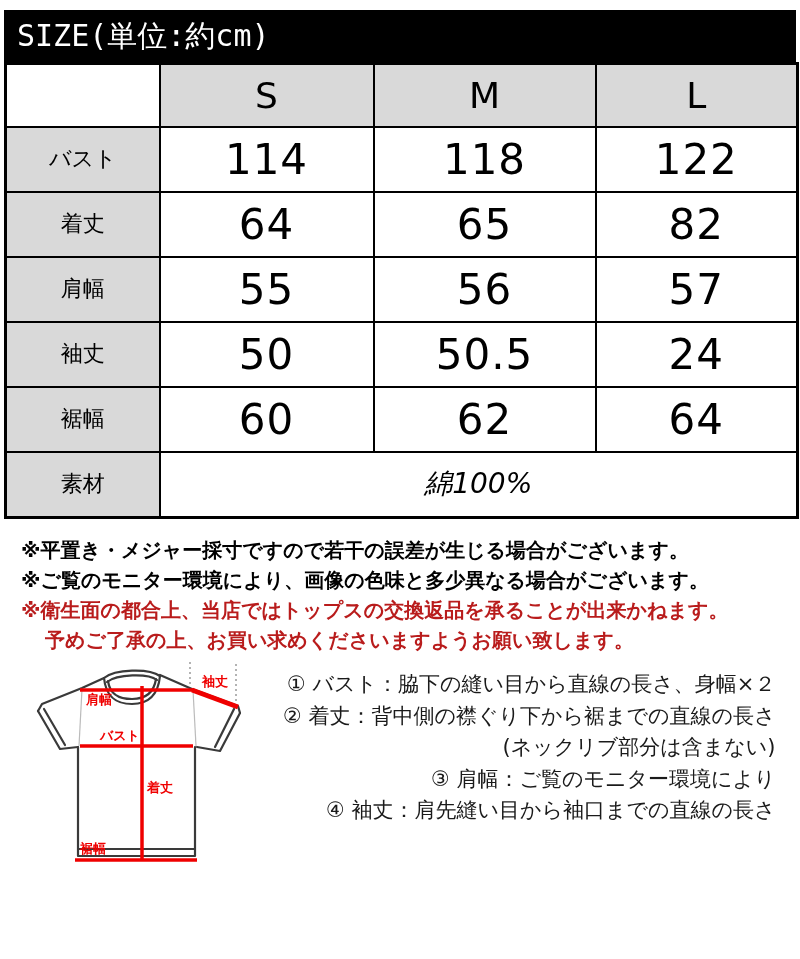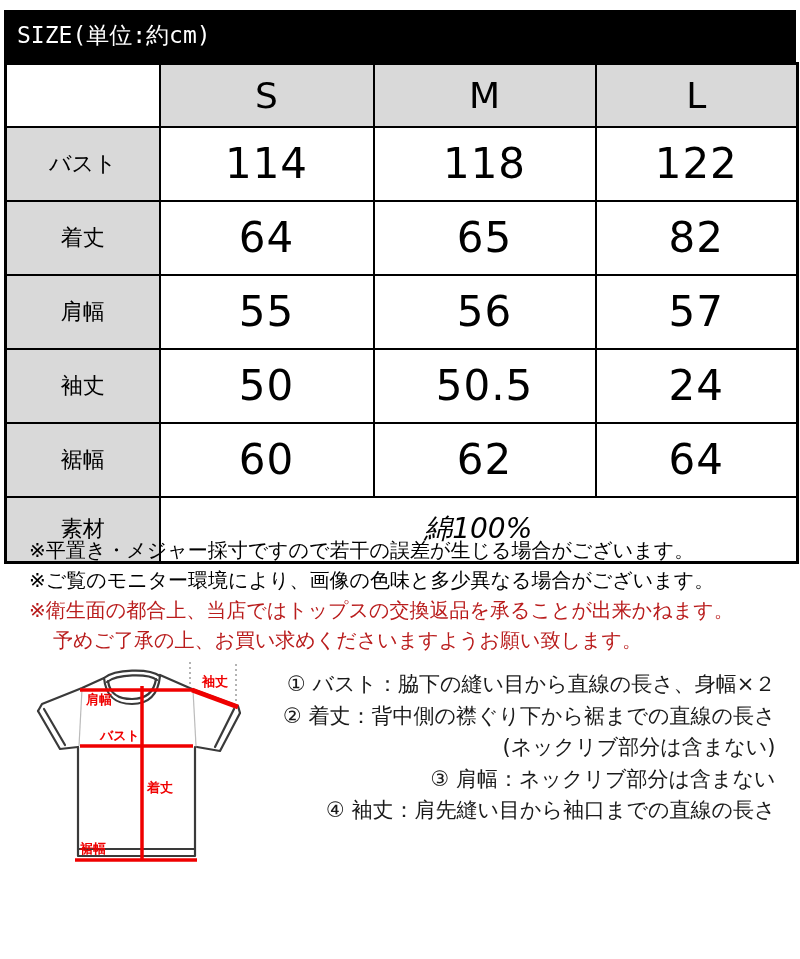--- a/index.html
+++ b/index.html
@@ -5,40 +5,40 @@
   * { margin:0; padding:0; box-sizing:border-box; }
   html,body { background:#fff; }
   body {
     position:relative; width:800px; height:959px; overflow:hidden;
     font-family:"DejaVu Sans","Liberation Sans",sans-serif; color:#000;
   }
   .title-bar {
     position:absolute; left:4px; top:10px; width:792px; height:52px;
     background:#000; color:#fff;
     font-family:"DejaVu Sans Mono","Liberation Mono",monospace;
-    font-size:23px; line-height:51px; padding-left:13px; font-weight:500;
+    font-size:30px; line-height:51px; padding-left:13px; font-weight:500;
     white-space:nowrap;
   }
   table.size {
     position:absolute; left:4px; top:62px; width:792px;
     border-collapse:collapse; table-layout:fixed;
     border:3px solid #000;
   }
   table.size th, table.size td {
     border:2px solid #000; text-align:center; vertical-align:middle;
     overflow:hidden;
   }
   .col-head { background:#d9d9d9; font-size:36px; font-weight:500; height:63px; }
   .corner   { background:#ffffff; }
   .row-label{ background:#d9d9d9; font-size:22px; font-weight:500; }
-  .val      { font-size:42px; font-weight:500; height:74px; letter-spacing:1px; background:#fff;margin-top:20px; }
+  .val      { font-size:42px; font-weight:500; height:65px; letter-spacing:1px; background:#fff;margin-top:20px; }
   .mat-val  { font-size:28px; font-weight:500; height:66px; background:#fff;font-style:italic; }
   .notes {
-    position:absolute; left:29px; top:535px;
-    font-size:20px; font-weight:normal; line-height:30px; white-space:nowrap;
+    position:absolute; left:21px; top:535px;
+    font-size:20px; font-weight:bold; line-height:30px; white-space:nowrap;
   }
   .note-red { color:#b91c1c; }
   .indent   { padding-left:24px; }
   .legend {
     position:absolute; left:283px; top:669px;
     font-size:21px; line-height:31.5px; color:#1a1a1a; white-space:nowrap;text-align:right;
   }
   svg.diagram { position:absolute; left:20px; top:656px; }
   svg.diagram text {
     font-family:"DejaVu Sans","Liberation Sans",sans-serif;
@@ -151,15 +151,15 @@
   <text x="80" y="84">バスト</text>
   <text x="127" y="136">着丈</text>
   <text x="182" y="30">袖丈</text>
   <text x="60" y="197">裾幅</text>
 </svg>
 
 <div class="legend">
   <p>① バスト：脇下の縫い目から直線の長さ、身幅×２</p>
   <p>② 着丈：背中側の襟ぐり下から裾までの直線の長さ</p>
   <p>(ネックリブ部分は含まない)</p>
-  <p>③ 肩幅：ネックリブ部分は含まない</p>
+  <p>③ 肩幅：ご覧のモニター環境により</p>
   <p>④ 袖丈：肩先縫い目から袖口までの直線の長さ</p>
 </div>
 
 </body></html>

